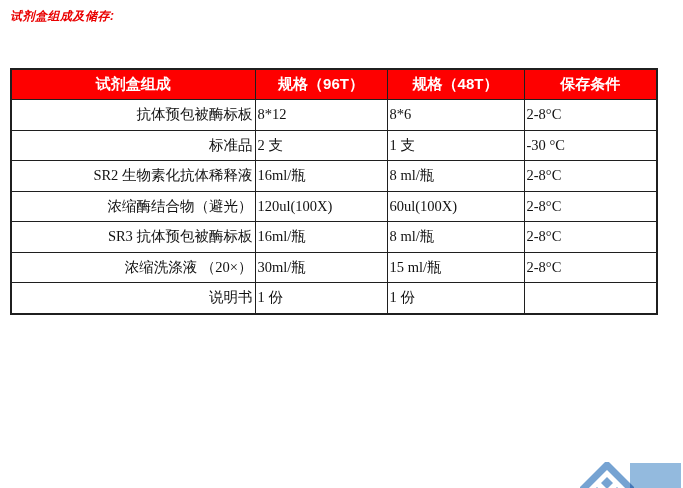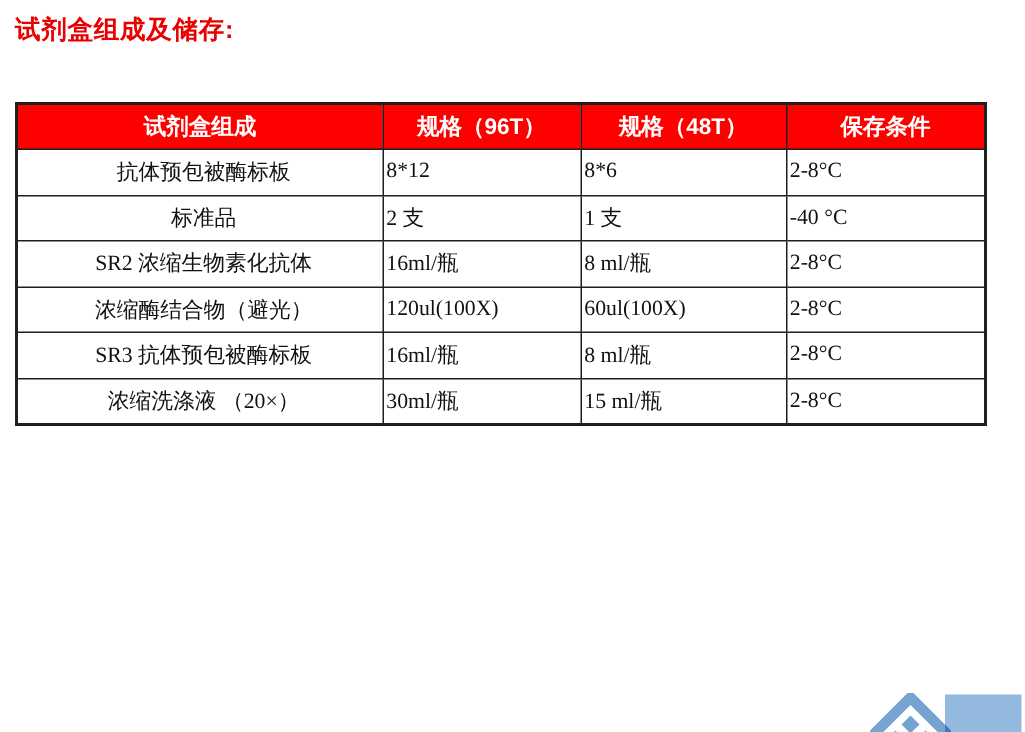--- a/index.html
+++ b/index.html
@@ -13,21 +13,21 @@
   }
   html,body{margin:0;padding:0;}
   body{
     width:683px;height:488px;background:#ffffff;overflow:hidden;position:relative;
     font-family:"Liberation Serif","DejaVu Serif",serif;
   }
   .doc-title{
     position:absolute;left:10px;top:8px;
     color:var(--title_red);
     font-family:"Liberation Sans","DejaVu Sans",sans-serif;
-    font-weight:bold;font-size:17px;letter-spacing:0.5px;
+    font-weight:bold;font-size:12px;letter-spacing:0.5px;font-style:italic;
   }
   table.kit-table{
     position:absolute;left:10px;top:68px;width:646px;
     border-collapse:collapse;table-layout:fixed;
     border:2px solid var(--border_color);
   }
   .kit-table col.c1{width:244px;}
   .kit-table col.c2{width:132px;}
   .kit-table col.c3{width:137px;}
   .kit-table col.c4{width:133px;}
@@ -37,21 +37,21 @@
     font-family:"Liberation Sans","DejaVu Sans",sans-serif;
     font-weight:bold;font-size:15px;
     height:29px;border:1px solid var(--border_color);
     padding:0;
   }
   .kit-table td{
     border:1px solid var(--border_color);
     height:29.5px;font-size:14.5px;color:var(--body_text);
     text-align:left;padding:0 2px;white-space:nowrap;overflow:hidden;
   }
-  .kit-table td.col-name{text-align:center;padding-left:7px;}
+  .kit-table td.col-name{text-align:right;padding-left:7px;}
   .watermark{position:absolute;mix-blend-mode:multiply;pointer-events:none;}
   #wm-diamond{left:580px;top:462px;width:54px;height:54px;color:var(--watermark_blue);}
   #wm-rect{left:630px;top:463px;width:51px;height:25px;background:var(--watermark_rect);}
 </style>
 </head>
 <body>
 
 <div class="doc-title">试剂盒组成及储存:</div>
 
 <table class="kit-table">
@@ -73,24 +73,24 @@
       <tr>
         <td class="col-name">抗体预包被酶标板</td>
         <td>8*12</td>
         <td>8*6</td>
         <td>2-8°C</td>
       </tr>
       <tr>
         <td class="col-name">标准品</td>
         <td>2 支</td>
         <td>1 支</td>
-        <td>-40 °C</td>
+        <td>-30 °C</td>
       </tr>
       <tr>
-        <td class="col-name">SR2 浓缩生物素化抗体</td>
+        <td class="col-name">SR2 生物素化抗体稀释液</td>
         <td>16ml/瓶</td>
         <td>8 ml/瓶</td>
         <td>2-8°C</td>
       </tr>
       <tr>
         <td class="col-name">浓缩酶结合物（避光）</td>
         <td>120ul(100X)</td>
         <td>60ul(100X)</td>
         <td>2-8°C</td>
       </tr>
@@ -99,20 +99,26 @@
         <td>16ml/瓶</td>
         <td>8 ml/瓶</td>
         <td>2-8°C</td>
       </tr>
       <tr>
         <td class="col-name">浓缩洗涤液 （20×）</td>
         <td>30ml/瓶</td>
         <td>15 ml/瓶</td>
         <td>2-8°C</td>
       </tr>
+      <tr>
+        <td class="col-name">说明书</td>
+        <td>1 份</td>
+        <td>1 份</td>
+        <td></td>
+      </tr>
     </tbody>
 </table>
 
 <svg id="wm-diamond" class="watermark" viewBox="0 0 54 54" xmlns="http://www.w3.org/2000/svg">
   <path d="M27 3 L51 27 L27 51 L3 27 Z" fill="none" stroke="currentColor" stroke-width="7" stroke-linejoin="round"></path>
   <path d="M27 15 L33 21 L27 27 L21 21 Z" fill="currentColor"></path>
   <path d="M17 25 L23 31 L17 37 L11 31 Z" fill="currentColor"></path>
   <path d="M37 25 L43 31 L37 37 L31 31 Z" fill="currentColor"></path>
   <path d="M27 33 L39 45 L27 57 L15 45 Z" fill="currentColor"></path>
 </svg>

